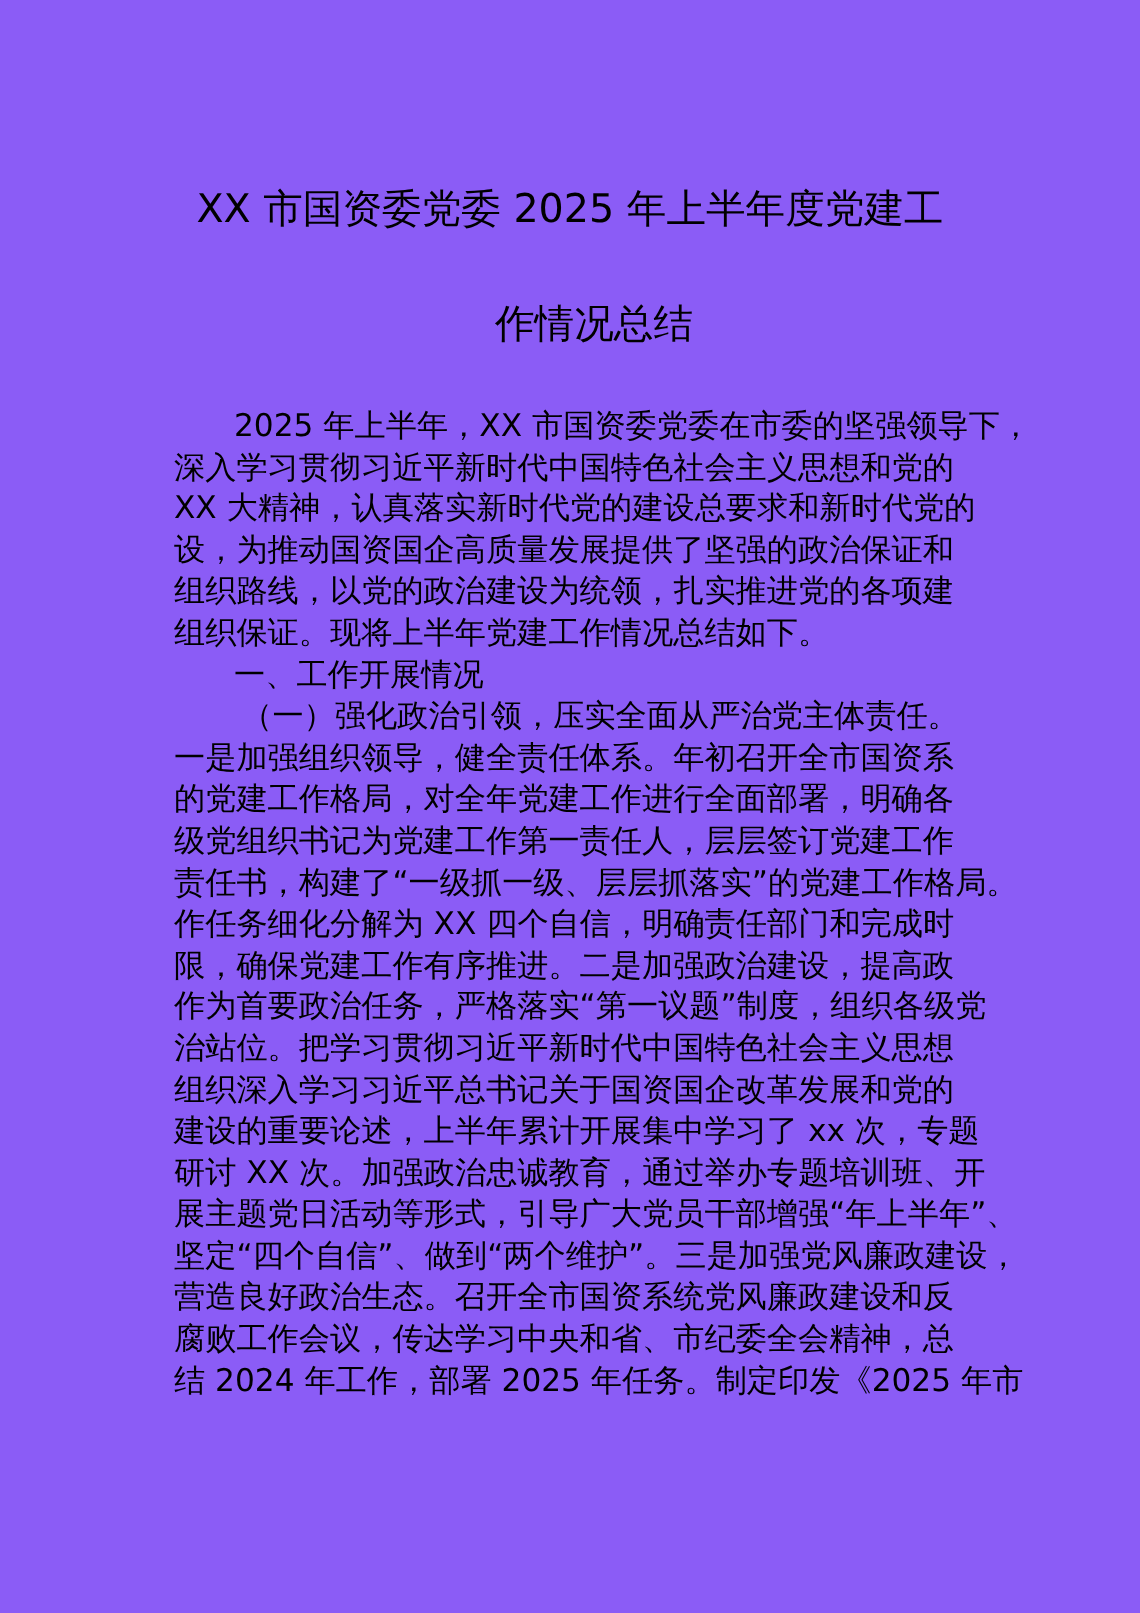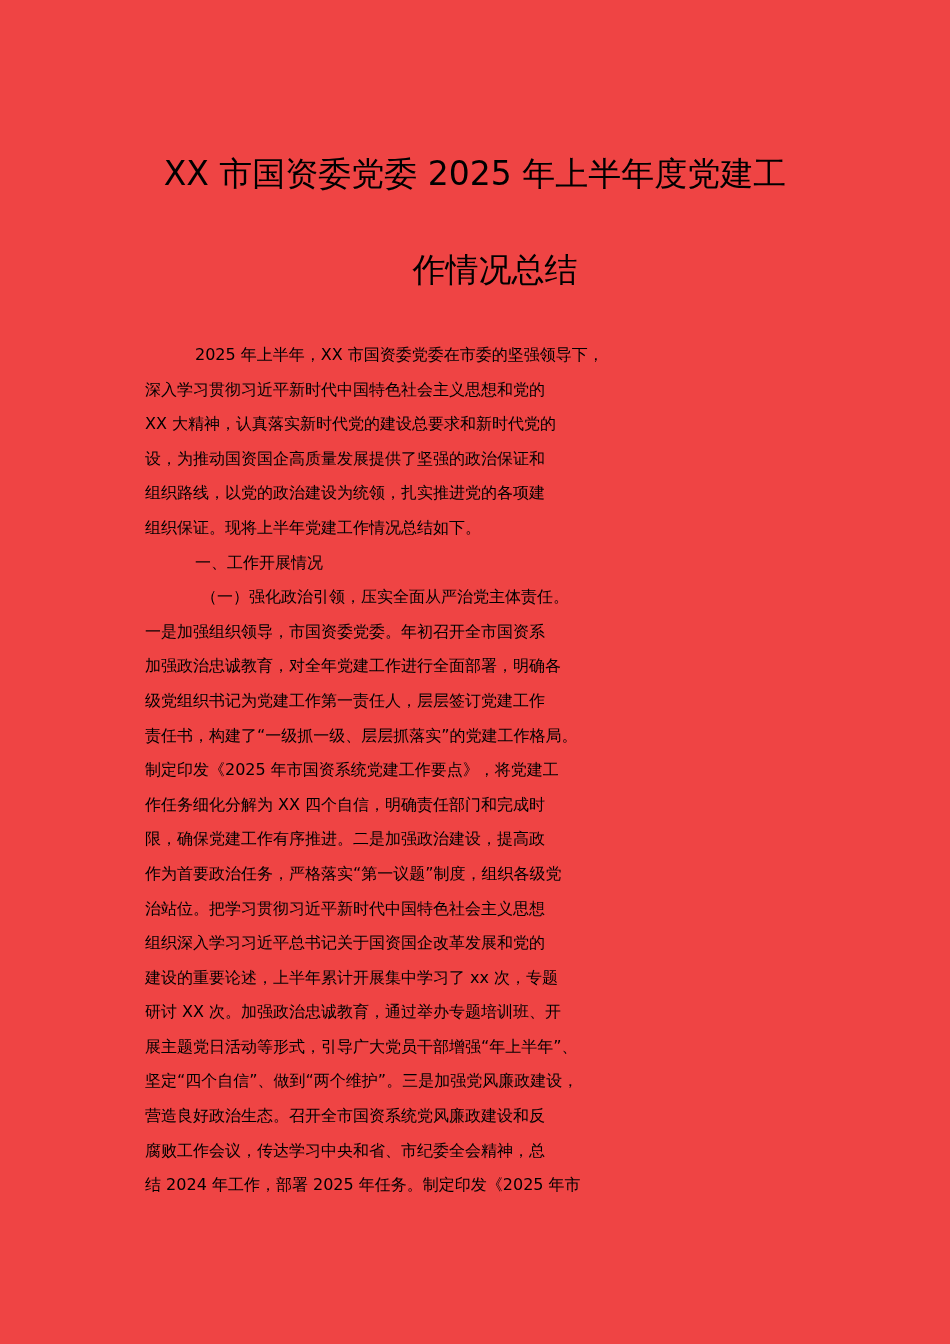--- a/index.html
+++ b/index.html
@@ -14,21 +14,21 @@
       overflow: hidden;
       font-family: "DejaVu Sans", "Liberation Sans", sans-serif;
       color: #000000;
     }
     .page {
       position: absolute;
       left: 0;
       top: 0;
       width: 950px;
       height: 1344px;
-      background: #ef4444;
+      background: #8b5cf6;
     }
     .title {
       position: absolute;
       left: 0;
       width: 950px;
       text-align: center;
       font-size: 33px;
       line-height: 40px;
       letter-spacing: 0px;
       white-space: nowrap;
@@ -38,21 +38,21 @@
     .title.l2 { top: 250px; margin-left: 20px; }
     .body-lines {
       position: absolute;
       left: 145px;
       top: 338px;
       width: 700px;
     }
     .line {
       height: 34.6px;
       line-height: 34.6px;
-      font-size: 16px;
+      font-size: 26px;
       white-space: nowrap;
     }
     .line.indent {
       padding-left: 50px;
     }
     .line.heading {
       padding-left: 50px;
     }
     .line.subheading {
       padding-left: 56px;
@@ -67,25 +67,24 @@
 
   <div class="body-lines">
     <div class="line indent">2025 年上半年，XX 市国资委党委在市委的坚强领导下，</div>
     <div class="line">深入学习贯彻习近平新时代中国特色社会主义思想和党的</div>
     <div class="line">XX 大精神，认真落实新时代党的建设总要求和新时代党的</div>
     <div class="line">设，为推动国资国企高质量发展提供了坚强的政治保证和</div>
     <div class="line">组织路线，以党的政治建设为统领，扎实推进党的各项建</div>
     <div class="line">组织保证。现将上半年党建工作情况总结如下。</div>
     <div class="line heading">一、工作开展情况</div>
     <div class="line subheading">（一）强化政治引领，压实全面从严治党主体责任。</div>
-    <div class="line">一是加强组织领导，市国资委党委。年初召开全市国资系</div>
-    <div class="line">加强政治忠诚教育，对全年党建工作进行全面部署，明确各</div>
+    <div class="line">一是加强组织领导，健全责任体系。年初召开全市国资系</div>
+    <div class="line">的党建工作格局，对全年党建工作进行全面部署，明确各</div>
     <div class="line">级党组织书记为党建工作第一责任人，层层签订党建工作</div>
     <div class="line">责任书，构建了“一级抓一级、层层抓落实”的党建工作格局。</div>
-    <div class="line">制定印发《2025 年市国资系统党建工作要点》，将党建工</div>
     <div class="line">作任务细化分解为 XX 四个自信，明确责任部门和完成时</div>
     <div class="line">限，确保党建工作有序推进。二是加强政治建设，提高政</div>
     <div class="line">作为首要政治任务，严格落实“第一议题”制度，组织各级党</div>
     <div class="line">治站位。把学习贯彻习近平新时代中国特色社会主义思想</div>
     <div class="line">组织深入学习习近平总书记关于国资国企改革发展和党的</div>
     <div class="line">建设的重要论述，上半年累计开展集中学习了 xx 次，专题</div>
     <div class="line">研讨 XX 次。加强政治忠诚教育，通过举办专题培训班、开</div>
     <div class="line">展主题党日活动等形式，引导广大党员干部增强“年上半年”、</div>
     <div class="line">坚定“四个自信”、做到“两个维护”。三是加强党风廉政建设，</div>
     <div class="line">营造良好政治生态。召开全市国资系统党风廉政建设和反</div>

